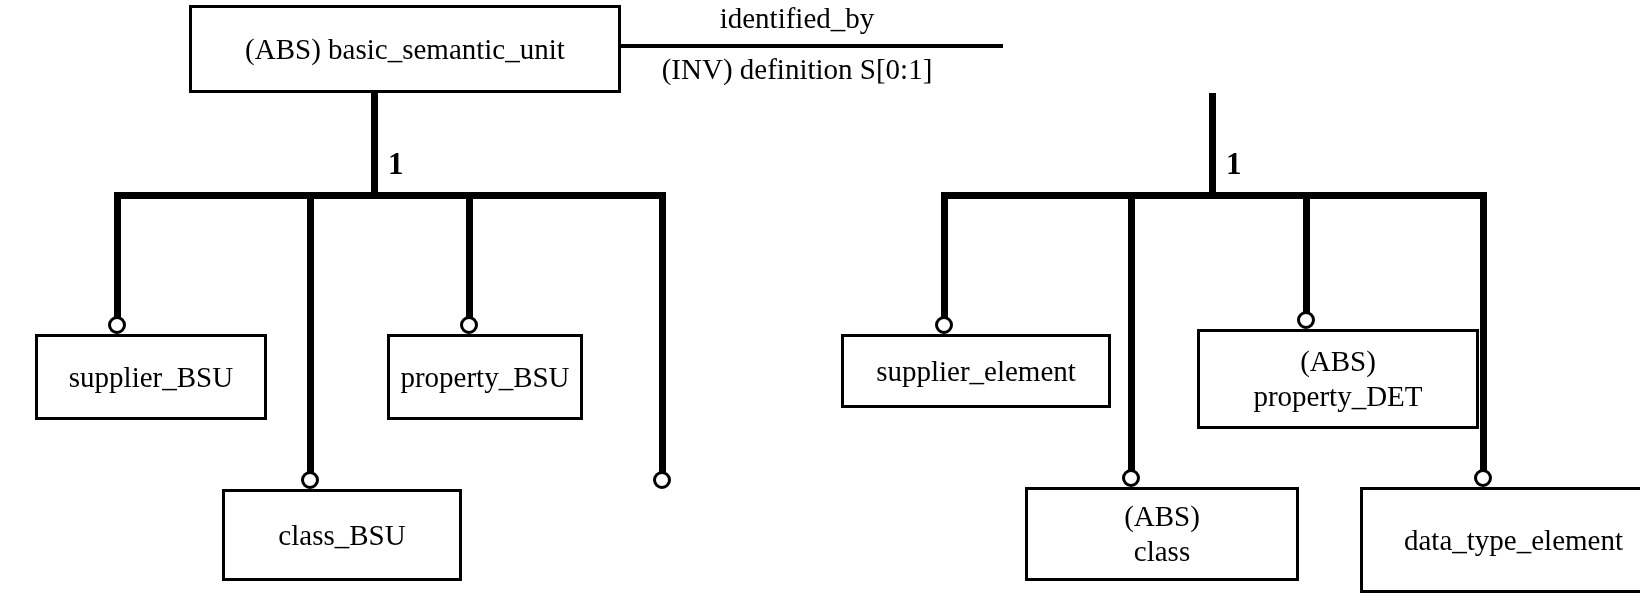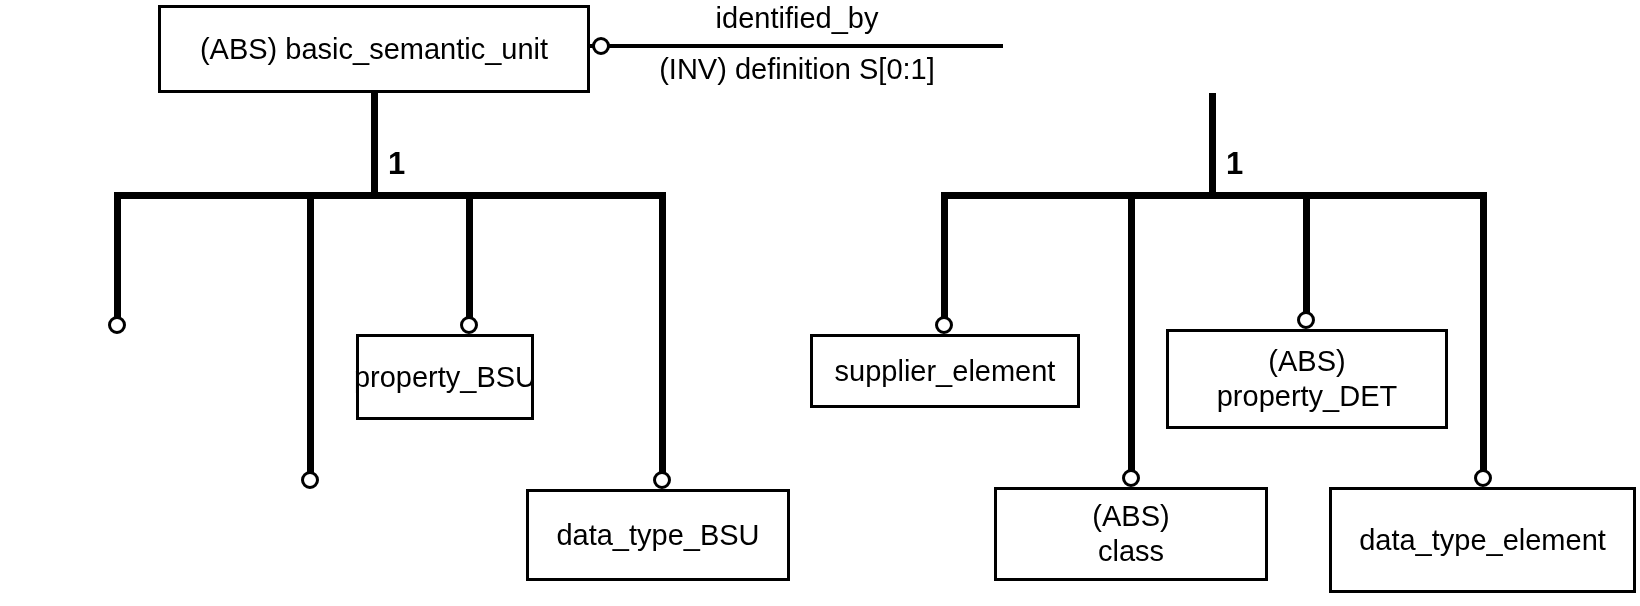--- a/index.html
+++ b/index.html
@@ -1,21 +1,21 @@
 <!DOCTYPE html>
 <html><head>
 <meta charset="utf-8">
 <style>
-  * { margin:0; padding:0; box-sizing:border-box; }
+  * { margin:0; padding:0; box-sizing:border-box;font-family:Liberation Serif, serif; }
   html,body { background:#fff; font-family:"Liberation Sans", sans-serif; color:#000; }
   .diagram { position:relative; width:1640px; height:606px; background:#fff; overflow:hidden; }
   .box {
     position:absolute; border:3px solid #000; background:#fff;
     display:flex; align-items:center; justify-content:center;
-    text-align:center; font-size:29px; line-height:1.2; white-space:pre-line;
+    text-align:center; font-size:29px; line-height:1.2; white-space:pre-line;margin-left:31px;
   }
   .hline, .vline { position:absolute; background:#000; }
   .circle {
     position:absolute; width:18px; height:18px; border:3px solid #000;
     border-radius:50%; background:#fff;
   }
   .lbl { position:absolute; font-size:29px; text-align:center; }
   .card { position:absolute; font-size:31px; font-weight:bold; }
 </style>
 </head>
@@ -56,25 +56,26 @@
 
   <div class="vline" style="left:1303px; top:192px; width:7px; height:123px;"></div>
   <div class="circle" style="left:1297px; top:311px;"></div>
 
   <div class="vline" style="left:1480px; top:192px; width:7px; height:280px;"></div>
   <div class="circle" style="left:1474px; top:469px;"></div>
 
   <div class="box" style="left:158px; top:5px; width:432px; height:88px;">(ABS) basic_semantic_unit</div>
 
 
+  <div class="box" style="left:4px; top:334px; width:232px; height:86px;">supplier_BSU</div>
 
+  <div class="box" style="left:191px; top:489px; width:240px; height:92px;">class_BSU</div>
 
-  <div class="box" style="left:356px; top:334px; width:178px; height:86px;">property_BSU</div>
+  <div class="box" style="left:356px; top:334px; width:196px; height:86px;">property_BSU</div>
 
-  <div class="box" style="left:526px; top:489px; width:264px; height:92px;">data_type_BSU</div>
 
   <div class="box" style="left:810px; top:334px; width:270px; height:74px;">supplier_element</div>
 
   <div class="box" style="left:994px; top:487px; width:274px; height:94px;">(ABS)
 class</div>
 
   <div class="box" style="left:1166px; top:329px; width:282px; height:100px;">(ABS)
 property_DET</div>
 
   <div class="box" style="left:1329px; top:487px; width:307px; height:106px;">data_type_element</div>

